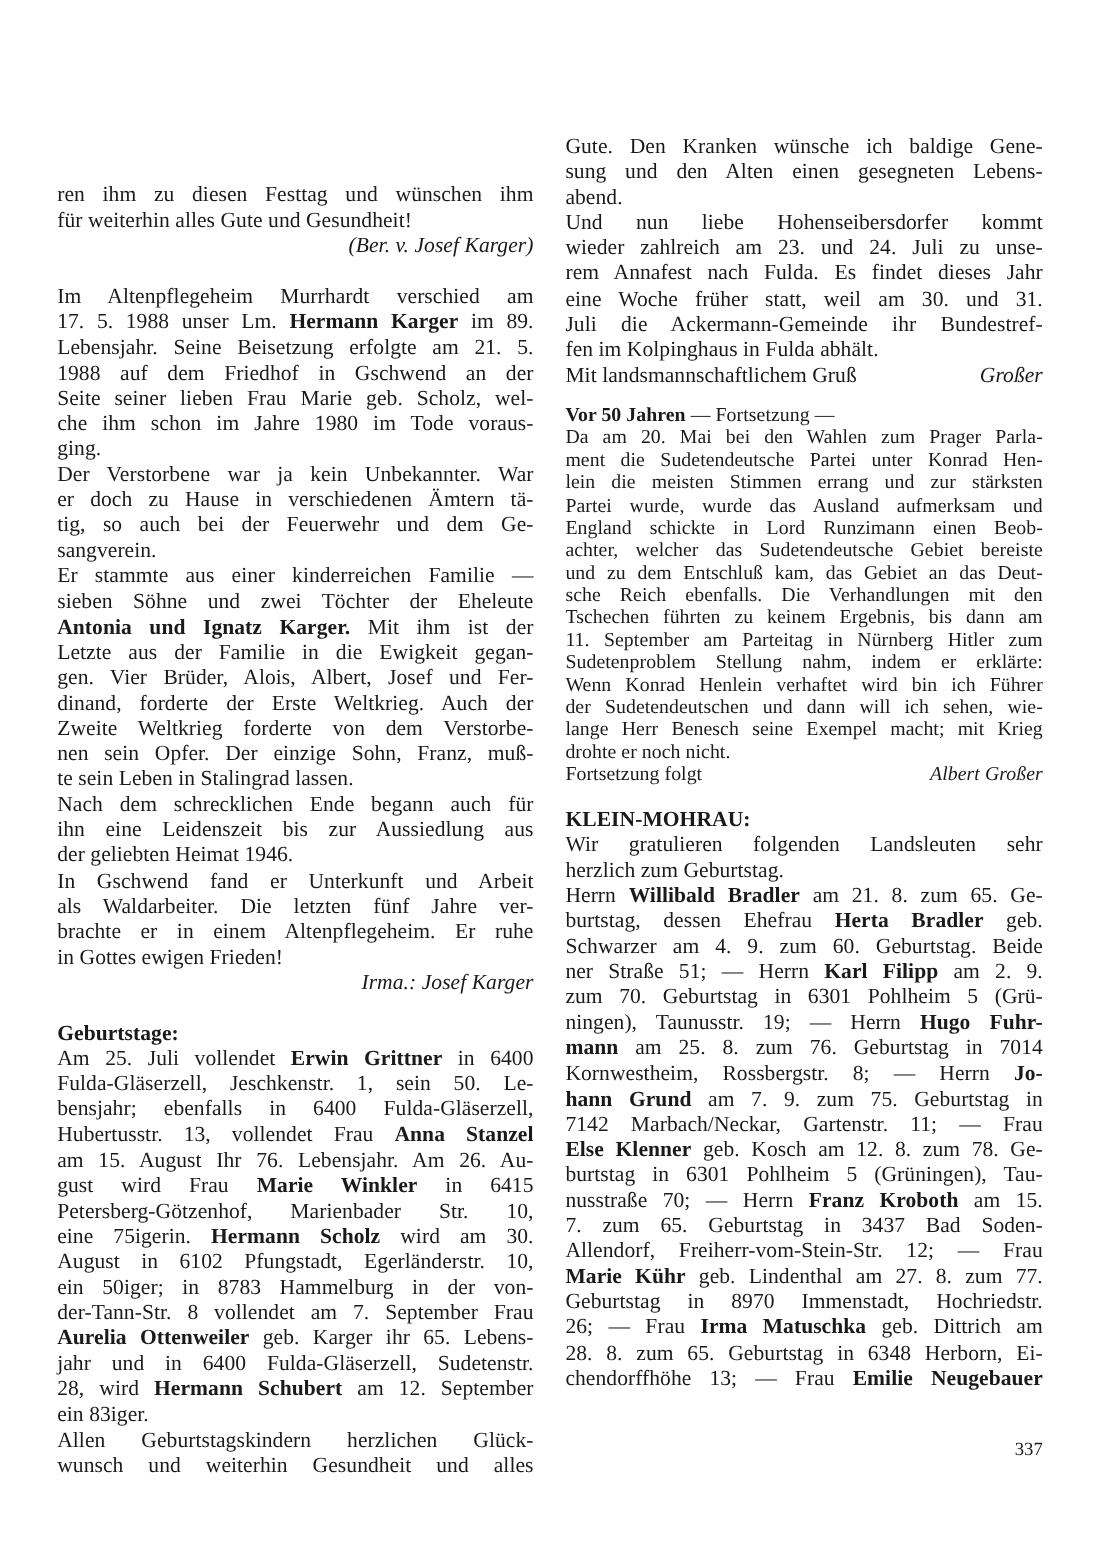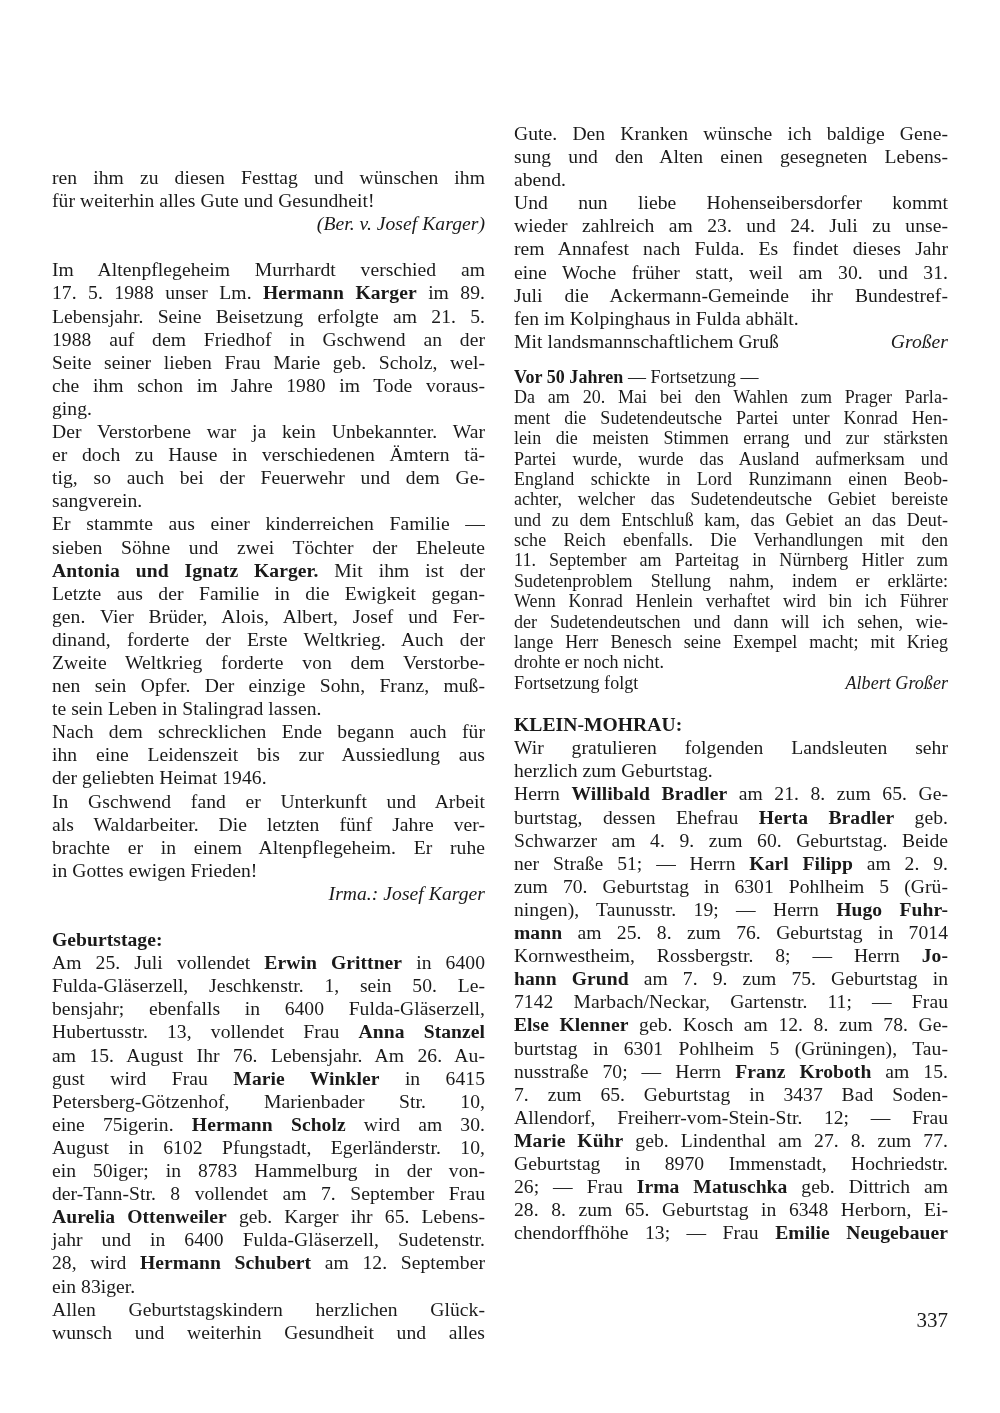--- a/index.html
+++ b/index.html
@@ -13,21 +13,21 @@
   .ln.end { text-align-last: left; }
   .ln.sm { font-size: 18px; line-height: 20.4px; height: 20.4px; }
   .ln.right-al { text-align: right; text-align-last: right; }
   .gap { display: block; height: 23.1px; }
   .gap.half { height: 14px; }
   .gap.s2 { height: 20px; }
   b { font-weight: bold; }
   i { font-style: italic; }
   .sig-row { display: flex; justify-content: space-between; }
   .head { font-weight: bold; }
-  .pagenum { position: absolute; right: 52px; top: 1308px; font-size: 21px; }
+  .pagenum { position: absolute; right: 52px; top: 1308px; font-size: 17px; }
 </style>
 </head>
 <body>
 
 <div class="col left">
   <section>
     <span class="ln">ren ihm zu diesen Festtag und wünschen ihm</span>
     <span class="ln end">für weiterhin alles Gute und Gesundheit!</span>
     <span class="ln right-al"><i>(Ber. v. Josef Karger)</i></span>
   </section>
@@ -105,20 +105,21 @@
   <section>
     <span class="ln sm end"><b>Vor 50 Jahren</b> <span>— Fortsetzung —</span></span>
     <span class="ln sm">Da am 20. Mai bei den Wahlen zum Prager Parla-</span>
     <span class="ln sm">ment die Sudetendeutsche Partei unter Konrad Hen-</span>
     <span class="ln sm">lein die meisten Stimmen errang und zur stärksten</span>
     <span class="ln sm">Partei wurde, wurde das Ausland aufmerksam und</span>
     <span class="ln sm">England schickte in Lord Runzimann einen Beob-</span>
     <span class="ln sm">achter, welcher das Sudetendeutsche Gebiet bereiste</span>
     <span class="ln sm">und zu dem Entschluß kam, das Gebiet an das Deut-</span>
     <span class="ln sm">sche Reich ebenfalls. Die Verhandlungen mit den</span>
+    <span class="ln sm">Tschechen führten zu keinem Ergebnis, bis dann am</span>
     <span class="ln sm">11. September am Parteitag in Nürnberg Hitler zum</span>
     <span class="ln sm">Sudetenproblem Stellung nahm, indem er erklärte:</span>
     <span class="ln sm">Wenn Konrad Henlein verhaftet wird bin ich Führer</span>
     <span class="ln sm">der Sudetendeutschen und dann will ich sehen, wie-</span>
     <span class="ln sm">lange Herr Benesch seine Exempel macht; mit Krieg</span>
     <span class="ln sm end">drohte er noch nicht.</span>
     <span class="ln sm end sig-row">
       <span>Fortsetzung folgt</span>
       <i>Albert Großer</i>
     </span>

